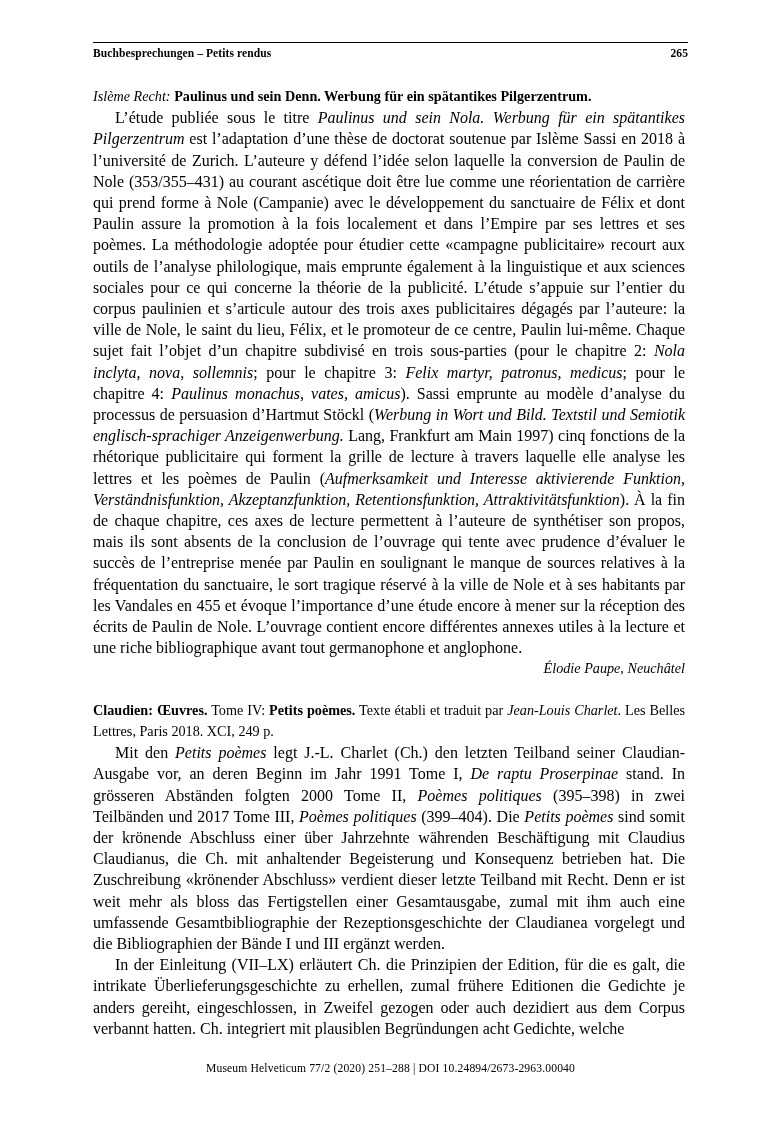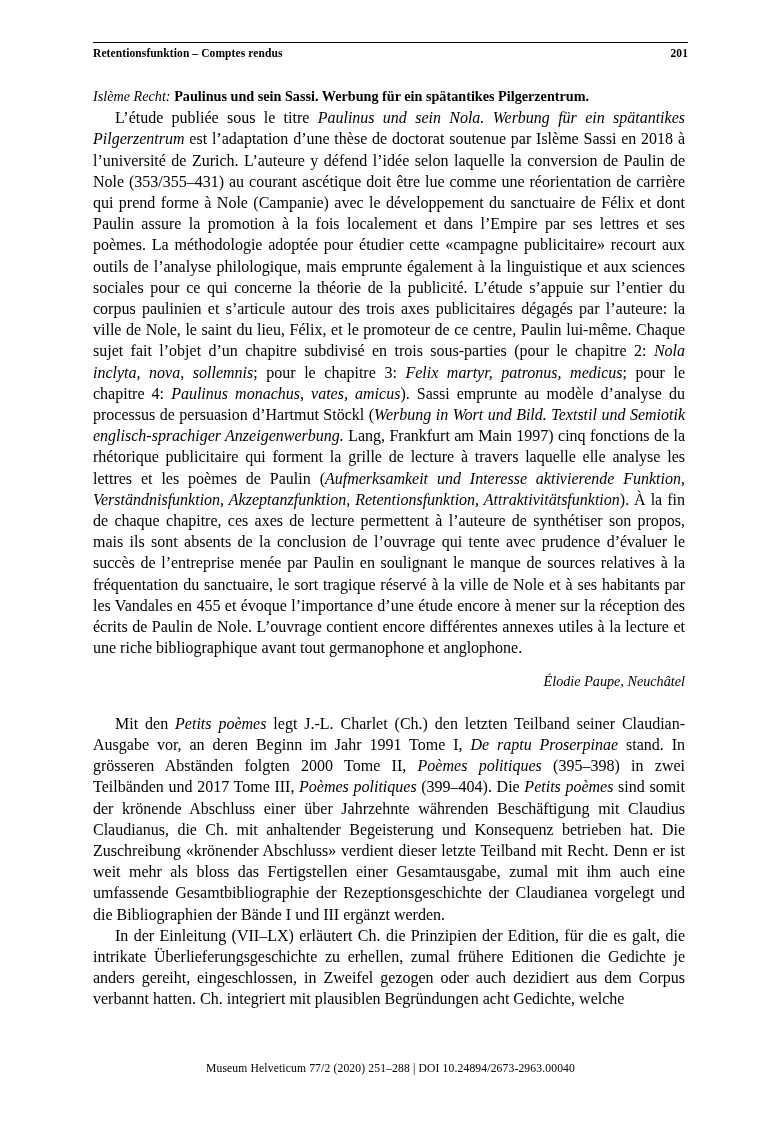--- a/index.html
+++ b/index.html
@@ -63,61 +63,64 @@
     line-height: 21.2px;
     text-align: justify;
   }
   .it { font-style: italic; }
   .bd { font-weight: bold; }
   .sig {
     text-align: right;
     font-style: italic;
     font-size: 14.2px;
     line-height: 21.2px;
-    margin-top: 13px;
   }
   .gap { height: 20px; }
   .footer {
     position: absolute;
     left: 0;
     top: 1062px;
     width: 781px;
     text-align: center;
     font-size: 11.6px;
     letter-spacing: 0.15px;
   }
 </style>
 </head>
 <body>
 
 <div class="page">
 
   <div class="header">
     <div class="rule"></div>
     <div class="hrow">
-      <span>Retentionsfunktion – Comptes rendus</span>
-      <span>201</span>
+      <span>Buchbesprechungen – Petits rendus</span>
+      <span>265</span>
     </div>
   </div>
 
   <div class="content">
 
     <div class="title-block">
       <span class="it">Islème Recht:</span>
-      <span class="bd">Paulinus und sein Sassi. Werbung für ein spätantikes Pilgerzentrum.</span><br>
+      <span class="bd">Paulinus und sein Denn. Werbung für ein spätantikes Pilgerzentrum.</span><br>
     </div>
 
     <p class="indent">
       L’étude publiée sous le titre <span class="it">Paulinus und sein Nola. Werbung für ein spätantikes Pilgerzentrum</span> est l’adaptation d’une thèse de doctorat soutenue par Islème Sassi en 2018 à l’université de Zurich. L’auteure y défend l’idée selon laquelle la conversion de Paulin de Nole (353/355–431) au courant ascétique doit être lue comme une réorientation de carrière qui prend forme à Nole (Campanie) avec le développement du sanctuaire de Félix et dont Paulin assure la promotion à la fois localement et dans l’Empire par ses lettres et ses poèmes. La méthodologie adoptée pour étudier cette «campagne publicitaire» recourt aux outils de l’analyse philologique, mais emprunte également à la linguistique et aux sciences sociales pour ce qui concerne la théorie de la publicité. L’étude s’appuie sur l’entier du corpus paulinien et s’articule autour des trois axes publicitaires dégagés par l’auteure: la ville de Nole, le saint du lieu, Félix, et le promoteur de ce centre, Paulin lui-même. Chaque sujet fait l’objet d’un chapitre subdivisé en trois sous-parties (pour le chapitre 2: <span class="it">Nola inclyta, nova, sollemnis</span>; pour le chapitre 3: <span class="it">Felix martyr, patronus, medicus</span>; pour le chapitre 4: <span class="it">Paulinus monachus, vates, amicus</span>). Sassi emprunte au modèle d’analyse du processus de persuasion d’Hartmut Stöckl (<span class="it">Werbung in Wort und Bild. Textstil und Semiotik englisch-sprachiger Anzeigenwerbung.</span> Lang, Frankfurt am Main 1997) cinq fonctions de la rhétorique publicitaire qui forment la grille de lecture à travers laquelle elle analyse les lettres et les poèmes de Paulin (<span class="it">Aufmerksamkeit und Interesse aktivierende Funktion, Verständnisfunktion, Akzeptanzfunktion, Retentionsfunktion, Attraktivitätsfunktion</span>). À la fin de chaque chapitre, ces axes de lecture permettent à l’auteure de synthétiser son propos, mais ils sont absents de la conclusion de l’ouvrage qui tente avec prudence d’évaluer le succès de l’entreprise menée par Paulin en soulignant le manque de sources relatives à la fréquentation du sanctuaire, le sort tragique réservé à la ville de Nole et à ses habitants par les Vandales en 455 et évoque l’importance d’une étude encore à mener sur la réception des écrits de Paulin de Nole. L’ouvrage contient encore différentes annexes utiles à la lecture et une riche bibliographique avant tout germanophone et anglophone.
     </p>
 
     <div class="sig">Élodie Paupe, Neuchâtel</div>
 
     <div class="gap"></div>
 
+    <div class="title-block">
+      <span class="bd">Claudien: Œuvres.</span>
+      Tome IV: <span class="bd">Petits poèmes.</span> Texte établi et traduit par <span class="it">Jean-Louis Charlet</span>. Les Belles Lettres, Paris 2018. XCI, 249 p.
+    </div>
 
     <p class="indent">
       Mit den <span class="it">Petits poèmes</span> legt J.-L. Charlet (Ch.) den letzten Teilband seiner Claudian-Ausgabe vor, an deren Beginn im Jahr 1991 Tome I, <span class="it">De raptu Proserpinae</span> stand. In grösseren Abständen folgten 2000 Tome II, <span class="it">Poèmes politiques</span> (395–398) in zwei Teilbänden und 2017 Tome III, <span class="it">Poèmes politiques</span> (399–404). Die <span class="it">Petits poèmes</span> sind somit der krönende Abschluss einer über Jahrzehnte währenden Beschäftigung mit Claudius Claudianus, die Ch. mit anhaltender Begeisterung und Konsequenz betrieben hat. Die Zuschreibung «krönender Abschluss» verdient dieser letzte Teilband mit Recht. Denn er ist weit mehr als bloss das Fertigstellen einer Gesamtausgabe, zumal mit ihm auch eine umfassende Gesamtbibliographie der Rezeptionsgeschichte der Claudianea vorgelegt und die Bibliographien der Bände I und III ergänzt werden.
     </p>
 
     <p class="indent">
       In der Einleitung (VII–LX) erläutert Ch. die Prinzipien der Edition, für die es galt, die intrikate Überlieferungsgeschichte zu erhellen, zumal frühere Editionen die Gedichte je anders gereiht, eingeschlossen, in Zweifel gezogen oder auch dezidiert aus dem Corpus verbannt hatten. Ch. integriert mit plausiblen Begründungen acht Gedichte, welche
     </p>
 
   </div>

